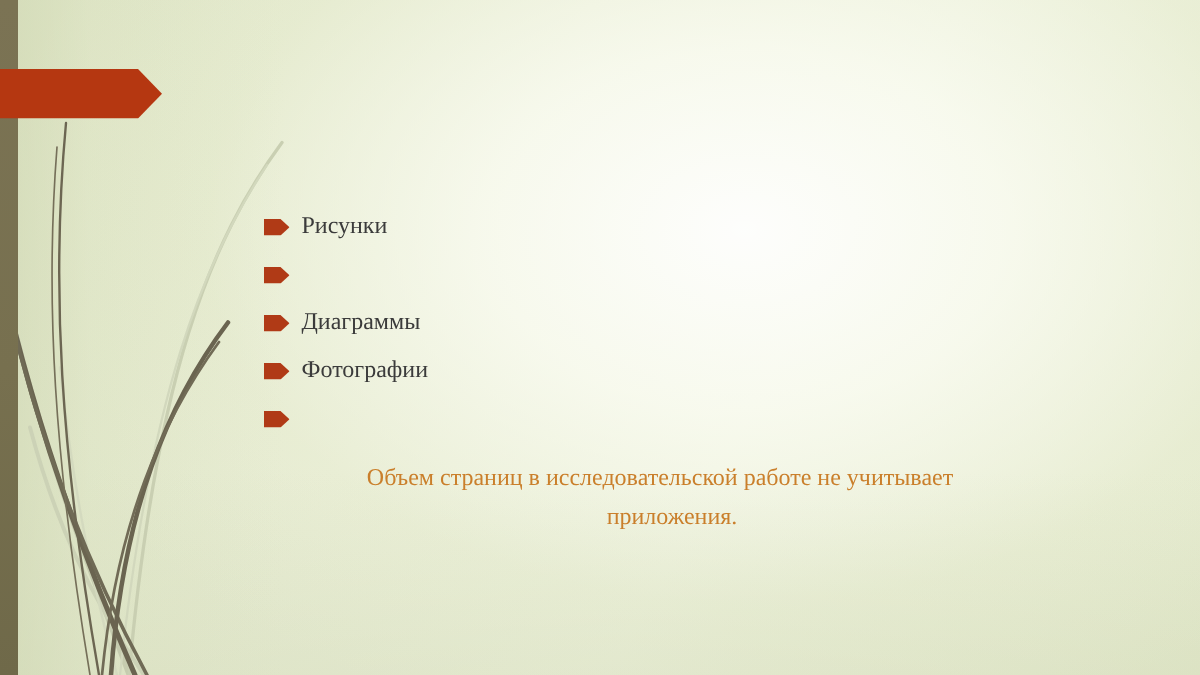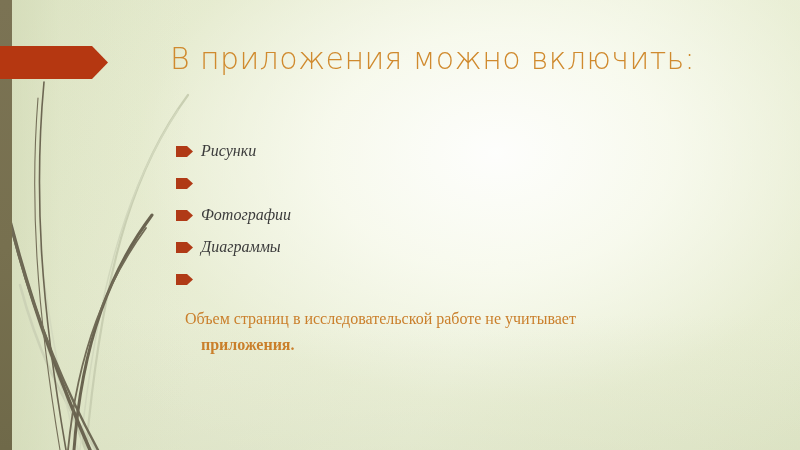--- a/index.html
+++ b/index.html
@@ -77,21 +77,20 @@
   .body-block {
     position: absolute;
     left: 176px;
     top: 140px;
     width: 596px;
   }
   .bullet-row {
     display: flex;
     align-items: flex-start;
     height: 32px;
-    font-style: italic;
   }
   .bullet-mark {
     flex: 0 0 auto;
     width: 17px;
     height: 11px;
     margin-top: 6px;
     margin-right: 8px;
   }
   .bullet-text {
     flex: 1 1 auto;
@@ -104,25 +103,25 @@
   
   .note-para {
     margin-top: 6px;
     padding-left: 9px;
     color: #ca7f2b;
     font-family: "Liberation Serif", serif;
     font-size: 16px;
     line-height: 26px;
     text-indent: 0;
     width: 510px;
+    text-align: center;
   }
   .note-para .line2 {
     display: block;
     padding-left: 16px;
-    font-weight: bold;
   }
 </style>
 </head>
 <body>
 
 <div id="slide">
 
   <div class="bg-base"></div>
   <div class="bg-vignette"></div>
 
@@ -141,49 +140,48 @@
     <path d="M 152 215 C 112 268 82 340 74 450" fill="none" stroke="#6a6450" stroke-width="3.0" stroke-linecap="round"></path>
     <path d="M 146 228 C 108 280 78 348 68 450" fill="none" stroke="#716b56" stroke-width="1.8" stroke-linecap="round"></path>
   </svg>
 
   <div class="left-bar"></div>
 
   <svg class="arrow-banner" viewBox="0 0 108 33" preserveAspectRatio="none">
     <polygon points="0,0 92,0 108,16.5 92,33 0,33" fill="#b53711"></polygon>
   </svg>
 
-  <div class="title">В приложения можно включить:</div>
 
   <div class="body-block">
 
     <div class="bullet-row">
       <svg class="bullet-mark" viewBox="0 0 17 11">
         <polygon points="0,0 11,0 17,5.5 11,11 0,11" fill="#b03a16"></polygon>
       </svg>
       <span class="bullet-text">Рисунки</span>
     </div>
 
     <div class="bullet-row">
       <svg class="bullet-mark" viewBox="0 0 17 11">
         <polygon points="0,0 11,0 17,5.5 11,11 0,11" fill="#b03a16"></polygon>
       </svg>
     </div>
 
     <div class="bullet-row">
       <svg class="bullet-mark" viewBox="0 0 17 11">
         <polygon points="0,0 11,0 17,5.5 11,11 0,11" fill="#b03a16"></polygon>
       </svg>
-      <span class="bullet-text">Фотографии</span>
+      <span class="bullet-text">Диаграммы</span>
     </div>
 
     <div class="bullet-row">
       <svg class="bullet-mark" viewBox="0 0 17 11">
         <polygon points="0,0 11,0 17,5.5 11,11 0,11" fill="#b03a16"></polygon>
       </svg>
-      <span class="bullet-text">Диаграммы</span>
+      <span class="bullet-text">Фотографии</span>
     </div>
 
     <div class="bullet-row">
       <svg class="bullet-mark" viewBox="0 0 17 11">
         <polygon points="0,0 11,0 17,5.5 11,11 0,11" fill="#b03a16"></polygon>
       </svg>
     </div>
 
     <div class="note-para">
       <span>Объем страниц в исследовательской работе не учитывает</span>

